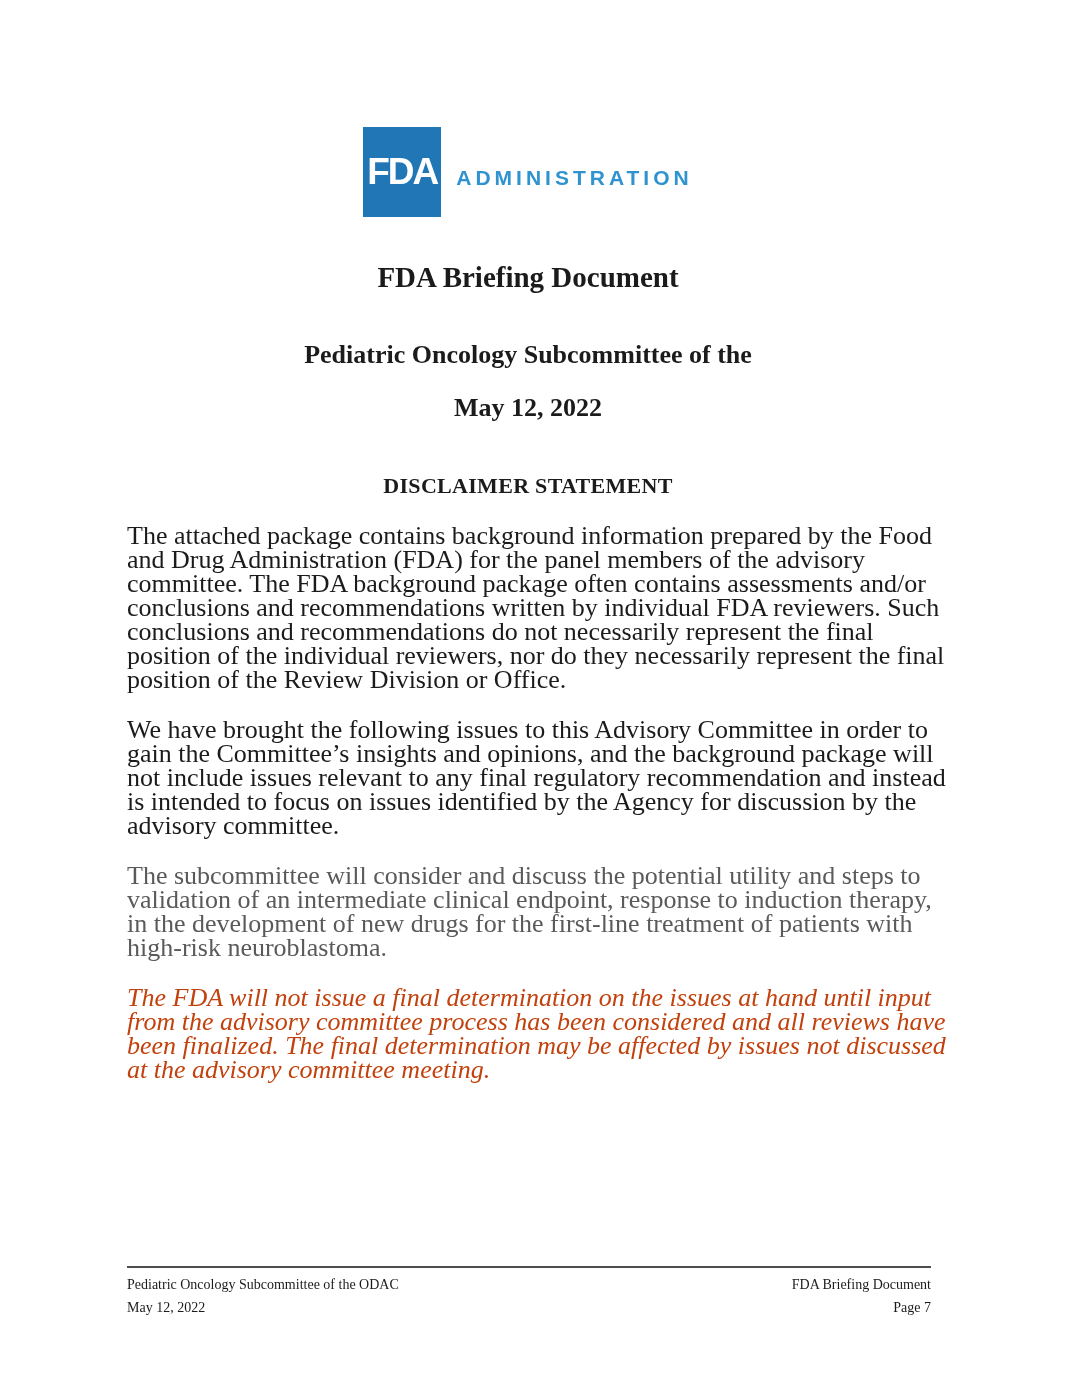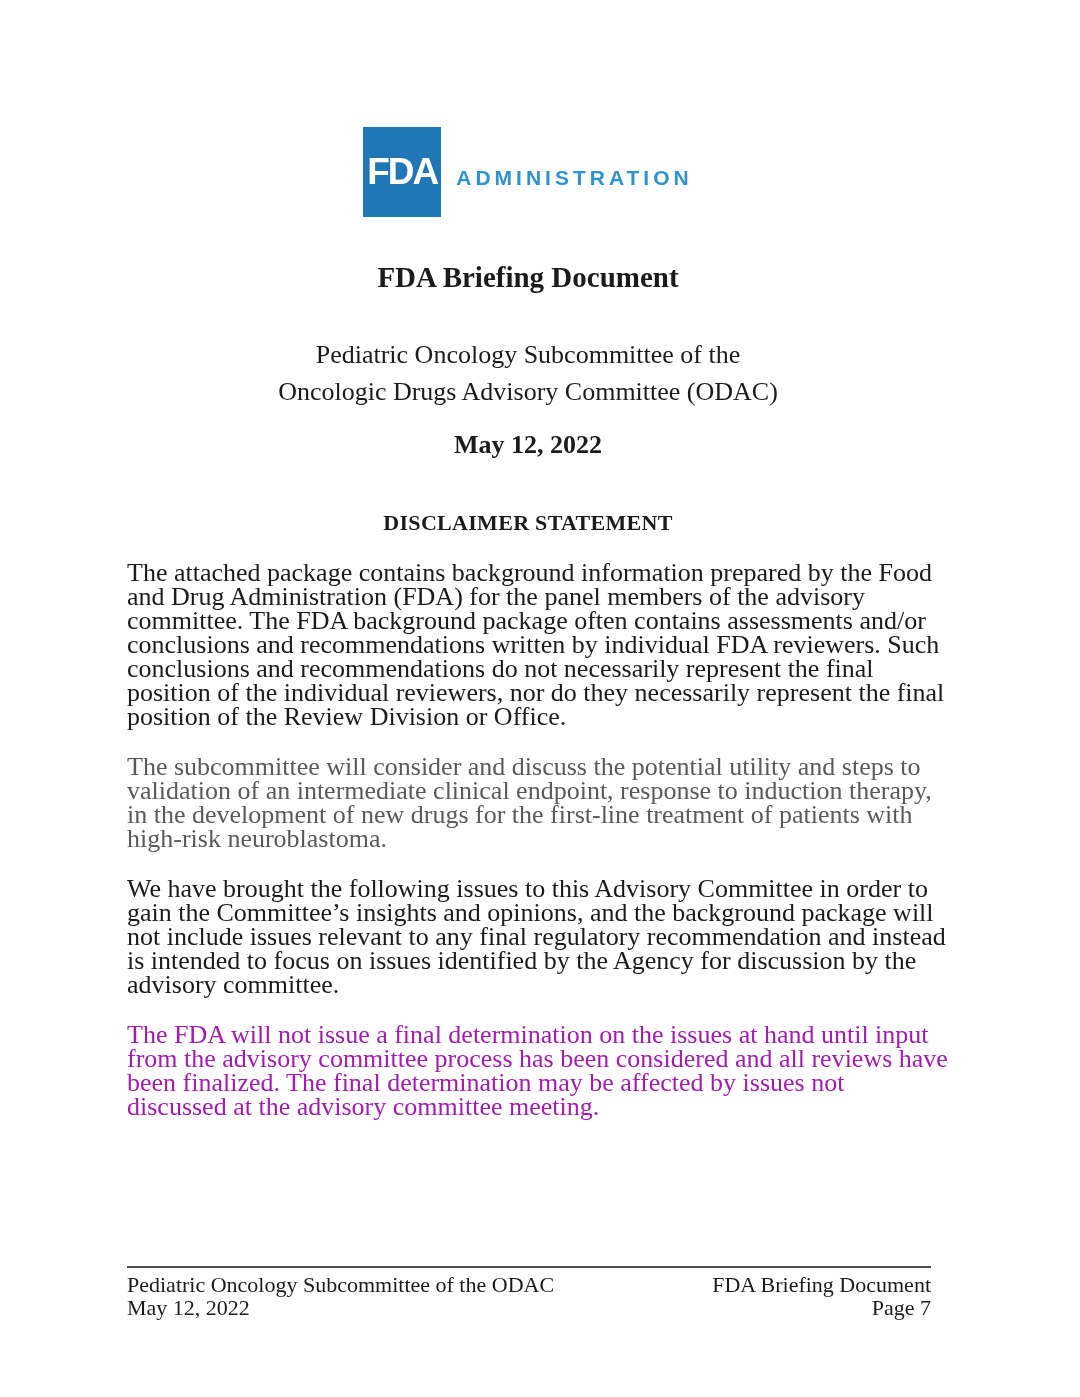--- a/index.html
+++ b/index.html
@@ -60,21 +60,21 @@
   
   .doc-title {
     text-align: center;
     font-weight: bold;
     font-size: 29px;
     line-height: 33px;
     margin-top: 44px;
   }
   .doc-subtitle {
     text-align: center;
-    font-weight: normal;
+    font-weight: bold;
     font-size: 26px;
     line-height: 37px;
     margin-top: 42px;
   }
   .doc-date {
     text-align: center;
     font-weight: bold;
     font-size: 26px;
     line-height: 33px;
     margin-top: 18px;
@@ -106,53 +106,52 @@
     right: 125px;
   }
   .footer-rule {
     border-top: 2px solid #4d4d4d;
     height: 0;
   }
   .footer-cols {
     display: flex;
     justify-content: space-between;
     margin-top: 5px;
-    font-size: 22px;
+    font-size: 14px;
     line-height: 23px;
   }
   .footer-right { text-align: right; }
 </style>
 </head>
 <body>
 
 <div class="page">
 
   <div class="logo-row">
     <div class="logo-square" style="background-color: rgb(33, 118, 182);">FDA</div>
     <div class="logo-text-col">
       <div class="logo-line2" style="color: rgb(46, 147, 207);">ADMINISTRATION</div>
     </div>
   </div>
 
   <div class="doc-title">FDA Briefing Document</div>
 
   <div class="doc-subtitle">
     <div>Pediatric Oncology Subcommittee of the</div>
-    <div>Oncologic Drugs Advisory Committee (ODAC)</div>
   </div>
 
   <div class="doc-date">May 12, 2022</div>
 
   <div class="section-heading">DISCLAIMER STATEMENT</div>
 
   <div class="content">
     <p class="body-para" style="color: rgb(27, 27, 27);">The attached package contains background information prepared by the Food and Drug Administration (FDA) for the panel members of the advisory committee. The FDA background package often contains assessments and/or conclusions and recommendations written by individual FDA reviewers. Such conclusions and recommendations do not necessarily represent the final position of the individual reviewers, nor do they necessarily represent the final position of the Review Division or Office.</p>
+    <p class="body-para" style="color: rgb(27, 27, 27);">We have brought the following issues to this Advisory Committee in order to gain the Committee’s insights and opinions, and the background package will not include issues relevant to any final regulatory recommendation and instead is intended to focus on issues identified by the Agency for discussion by the advisory committee.</p>
     <p class="body-para" style="color: rgb(90, 90, 90);">The subcommittee will consider and discuss the potential utility and steps to validation of an intermediate clinical endpoint, response to induction therapy, in the development of new drugs for the first-line treatment of patients with high-risk neuroblastoma.</p>
-    <p class="body-para" style="color: rgb(27, 27, 27);">We have brought the following issues to this Advisory Committee in order to gain the Committee’s insights and opinions, and the background package will not include issues relevant to any final regulatory recommendation and instead is intended to focus on issues identified by the Agency for discussion by the advisory committee.</p>
-    <p class="body-para" style="color: #a21caf;">The FDA will not issue a final determination on the issues at hand until input from the advisory committee process has been considered and all reviews have been finalized. The final determination may be affected by issues not discussed at the advisory committee meeting.</p>
+    <p class="body-para" style="color: #c2410c; font-style: italic;">The FDA will not issue a final determination on the issues at hand until input from the advisory committee process has been considered and all reviews have been finalized. The final determination may be affected by issues not discussed at the advisory committee meeting.</p>
   </div>
 
   <div class="footer">
     <div class="footer-rule"></div>
     <div class="footer-cols">
       <div class="footer-left">
         <div>Pediatric Oncology Subcommittee of the ODAC</div>
         <div>May 12, 2022</div>
       </div>
       <div class="footer-right">

